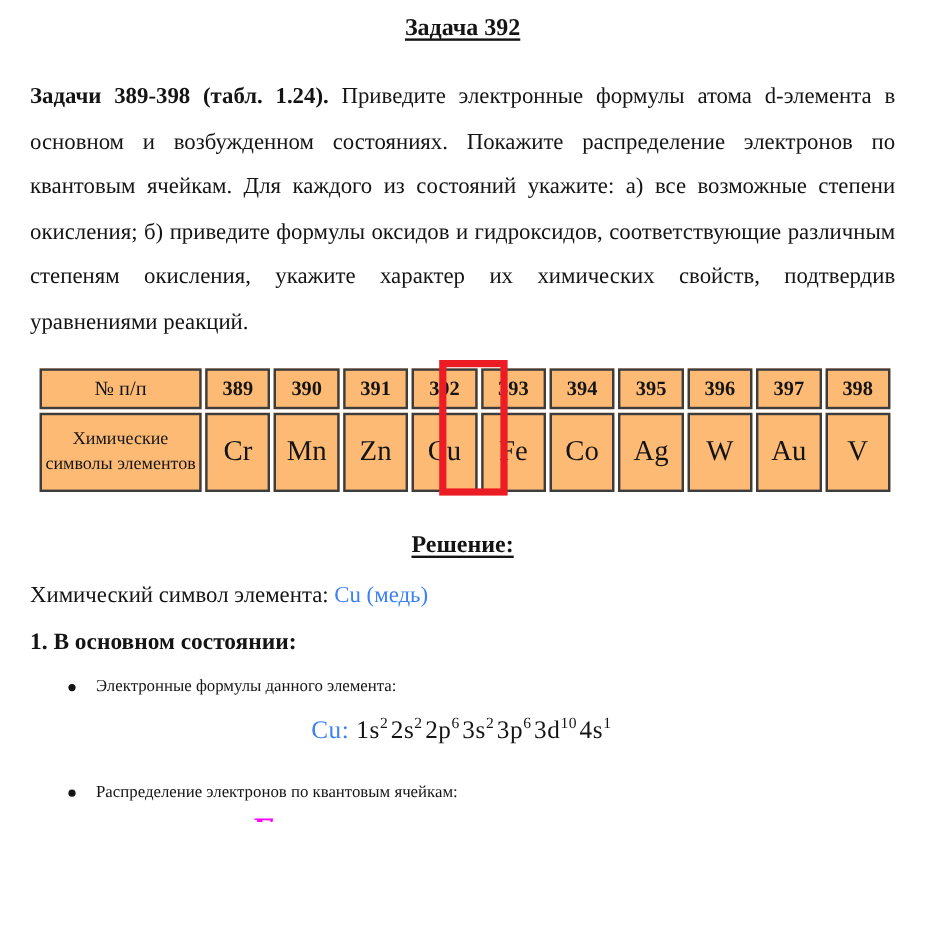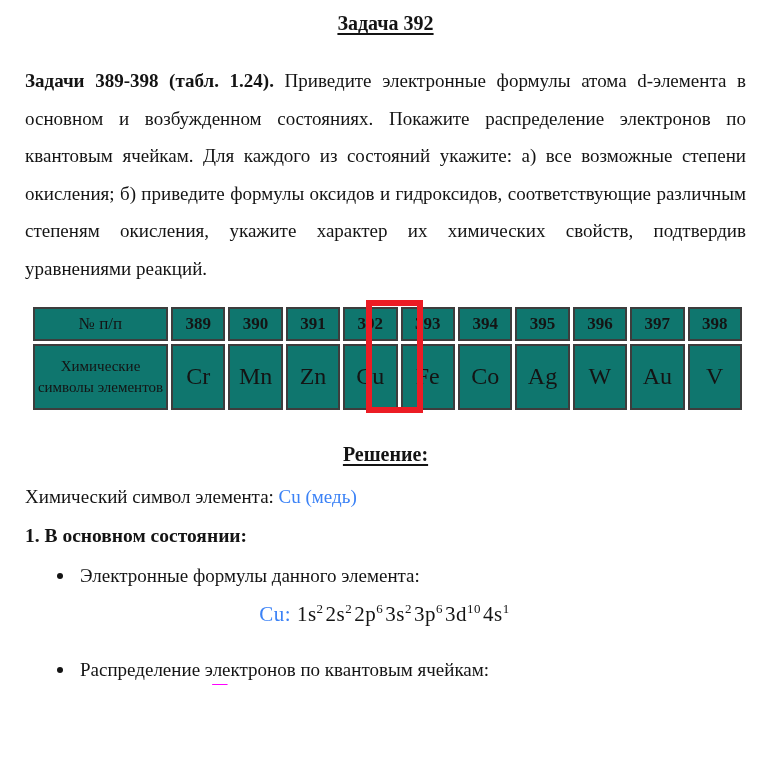--- a/index.html
+++ b/index.html
@@ -23,21 +23,21 @@
   }
   .problem b{font-weight:bold;}
 
   
   .tbl-wrap{position:relative;margin:16px 0 0 30px;width:715px;}
   table.elements{
     border-collapse:separate;border-spacing:3px;width:715px;table-layout:fixed;
   }
   table.elements td{
     border:2px solid #3d3d3d;text-align:center;vertical-align:middle;
-    background:#0f766e;padding:0;
+    background:#fdba74;padding:0;
   }
   td.col-label{width:131px;}
   tr.hdr td{height:30px;font-size:17px;}
   tr.hdr td.num{font-weight:bold;font-size:17px;}
   tr.body td{height:62px;font-size:17px;}
   tr.body td.sym{font-size:24px;}
   .row-label{font-size:15px;line-height:21px;}
 
   
   .hl-rect{
@@ -47,21 +47,21 @@
 
   
   .sol-heading{
     text-align:center;margin-top:30px;font-size:20px;font-weight:bold;
     text-decoration:underline;text-underline-offset:3px;
   }
   .sol-line{margin:20px 25px 0 25px;font-size:19px;}
   .red-text{color:#3b82f6;}
   .sec-heading{margin:17px 25px 0 25px;font-size:19.5px;font-weight:bold;}
 
-  .bullet-line{margin:18px 25px 0 57px;font-size:19px;display:flex;align-items:baseline;}
+  .bullet-line{margin:18px 25px 0 57px;font-size:14px;display:flex;align-items:baseline;}
   .bullet-dot{
     width:6px;height:6px;border-radius:50%;background:#141414;
     display:inline-block;margin-right:17px;flex:none;align-self:center;
   }
 
   .formula-line{
     text-align:center;margin-top:14px;font-size:21px;letter-spacing:.5px;
   }
   .formula-line sup{font-size:13px;margin-right:2px;}
   .bullet-line.second{margin-top:32px;}

